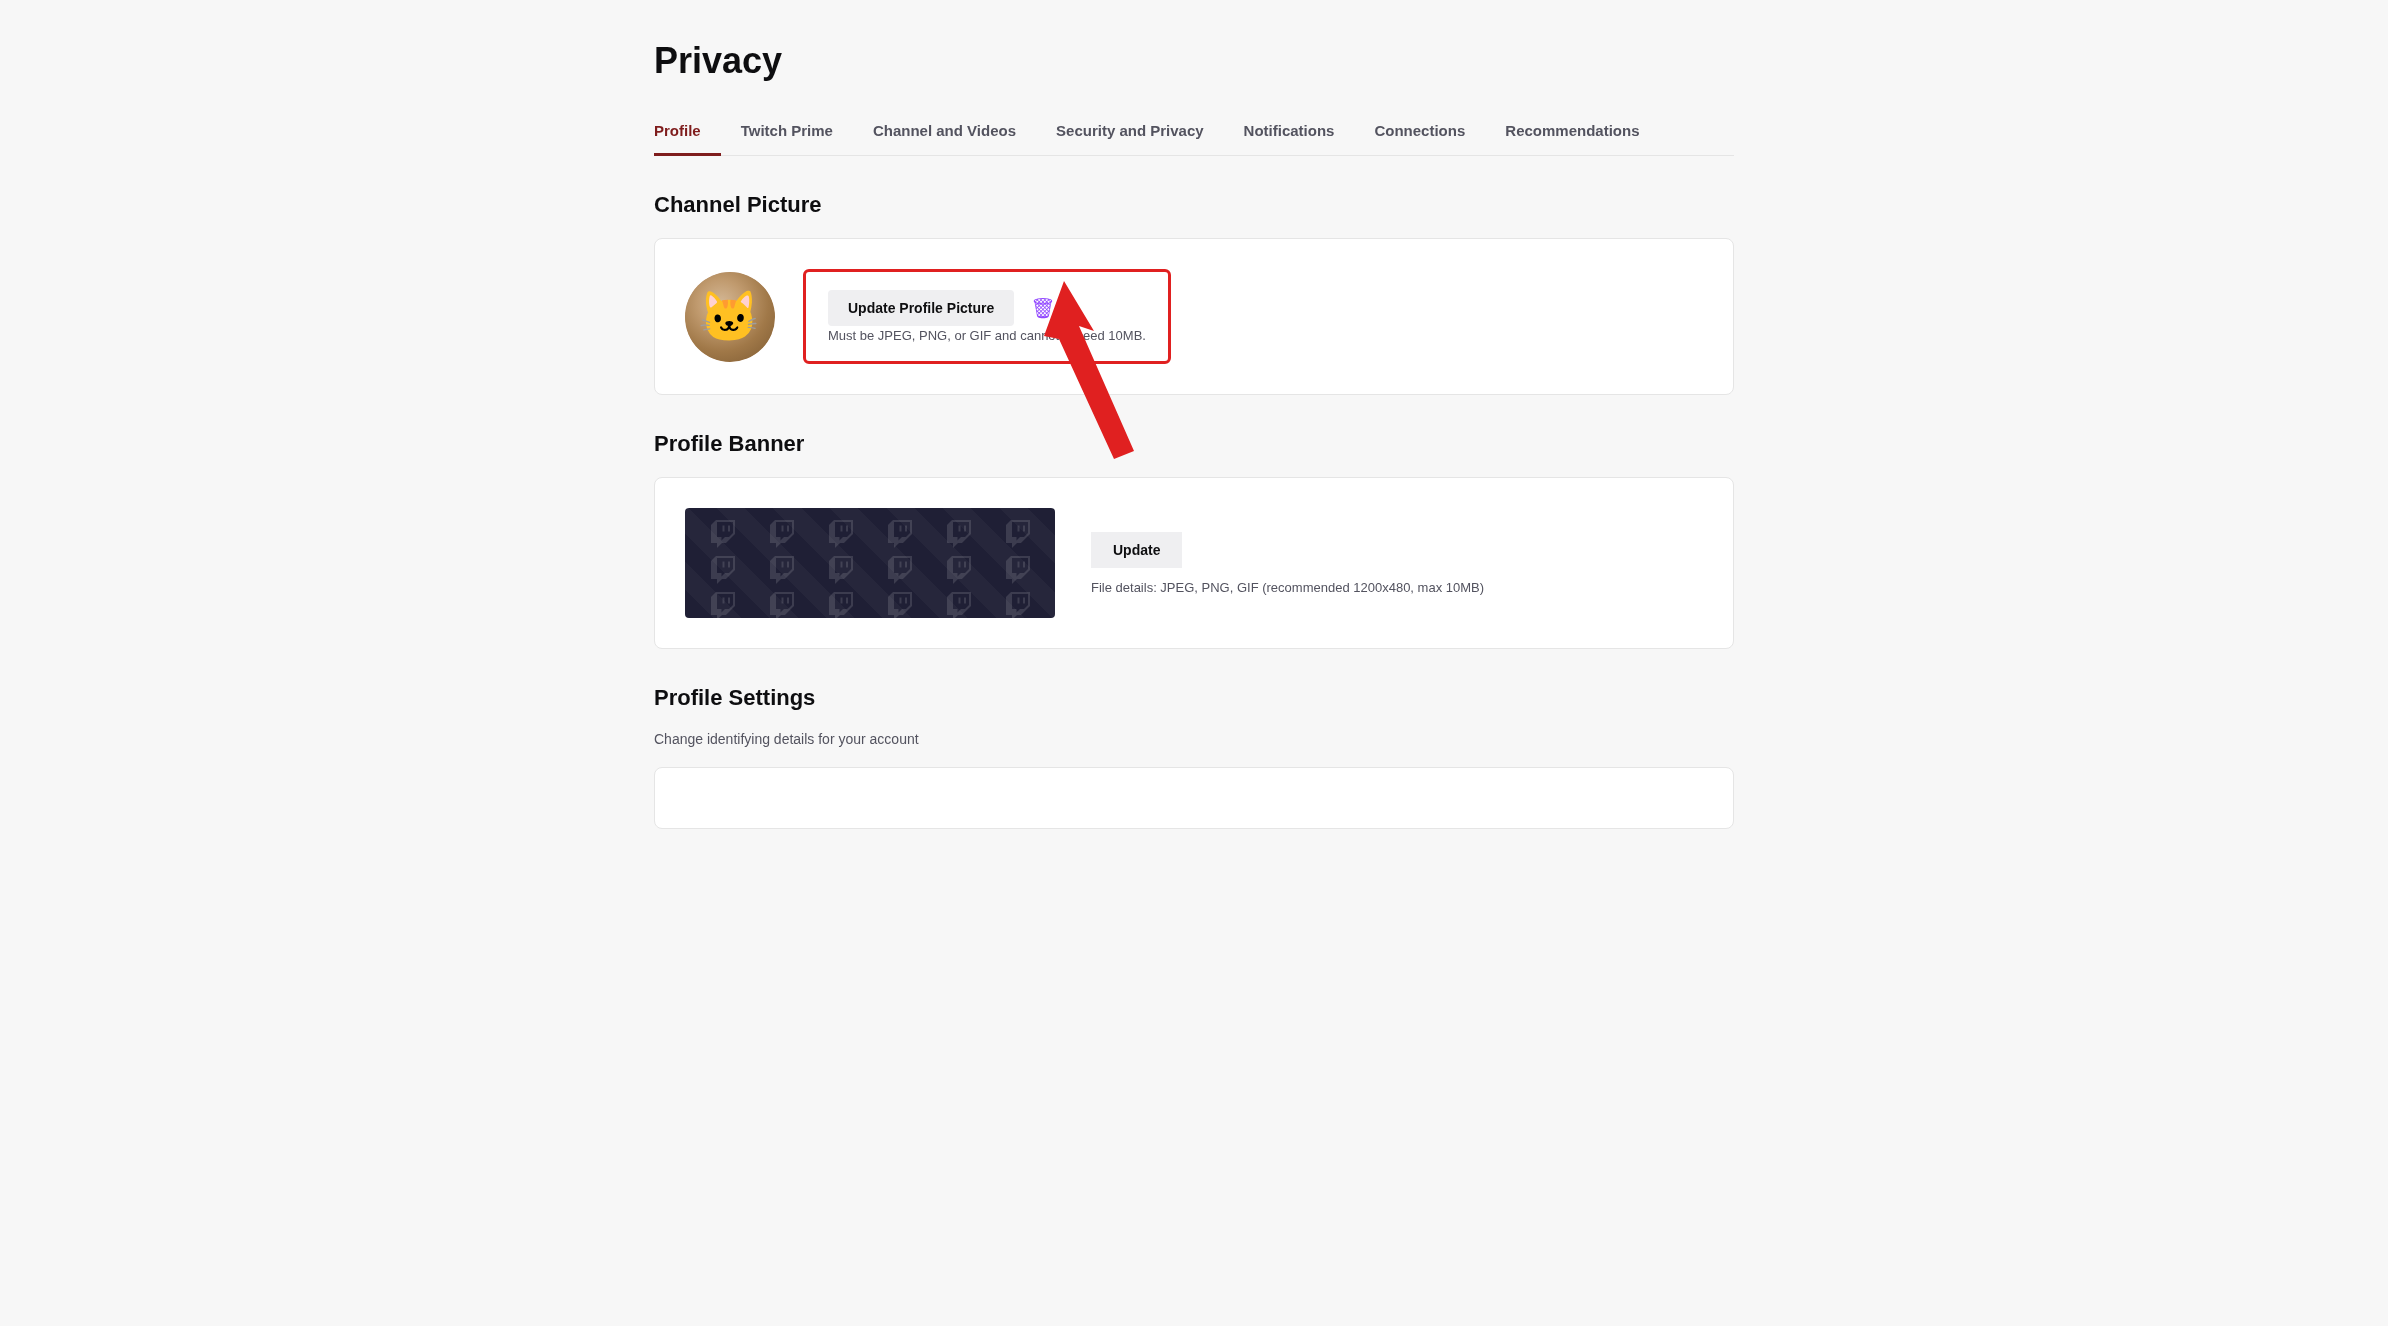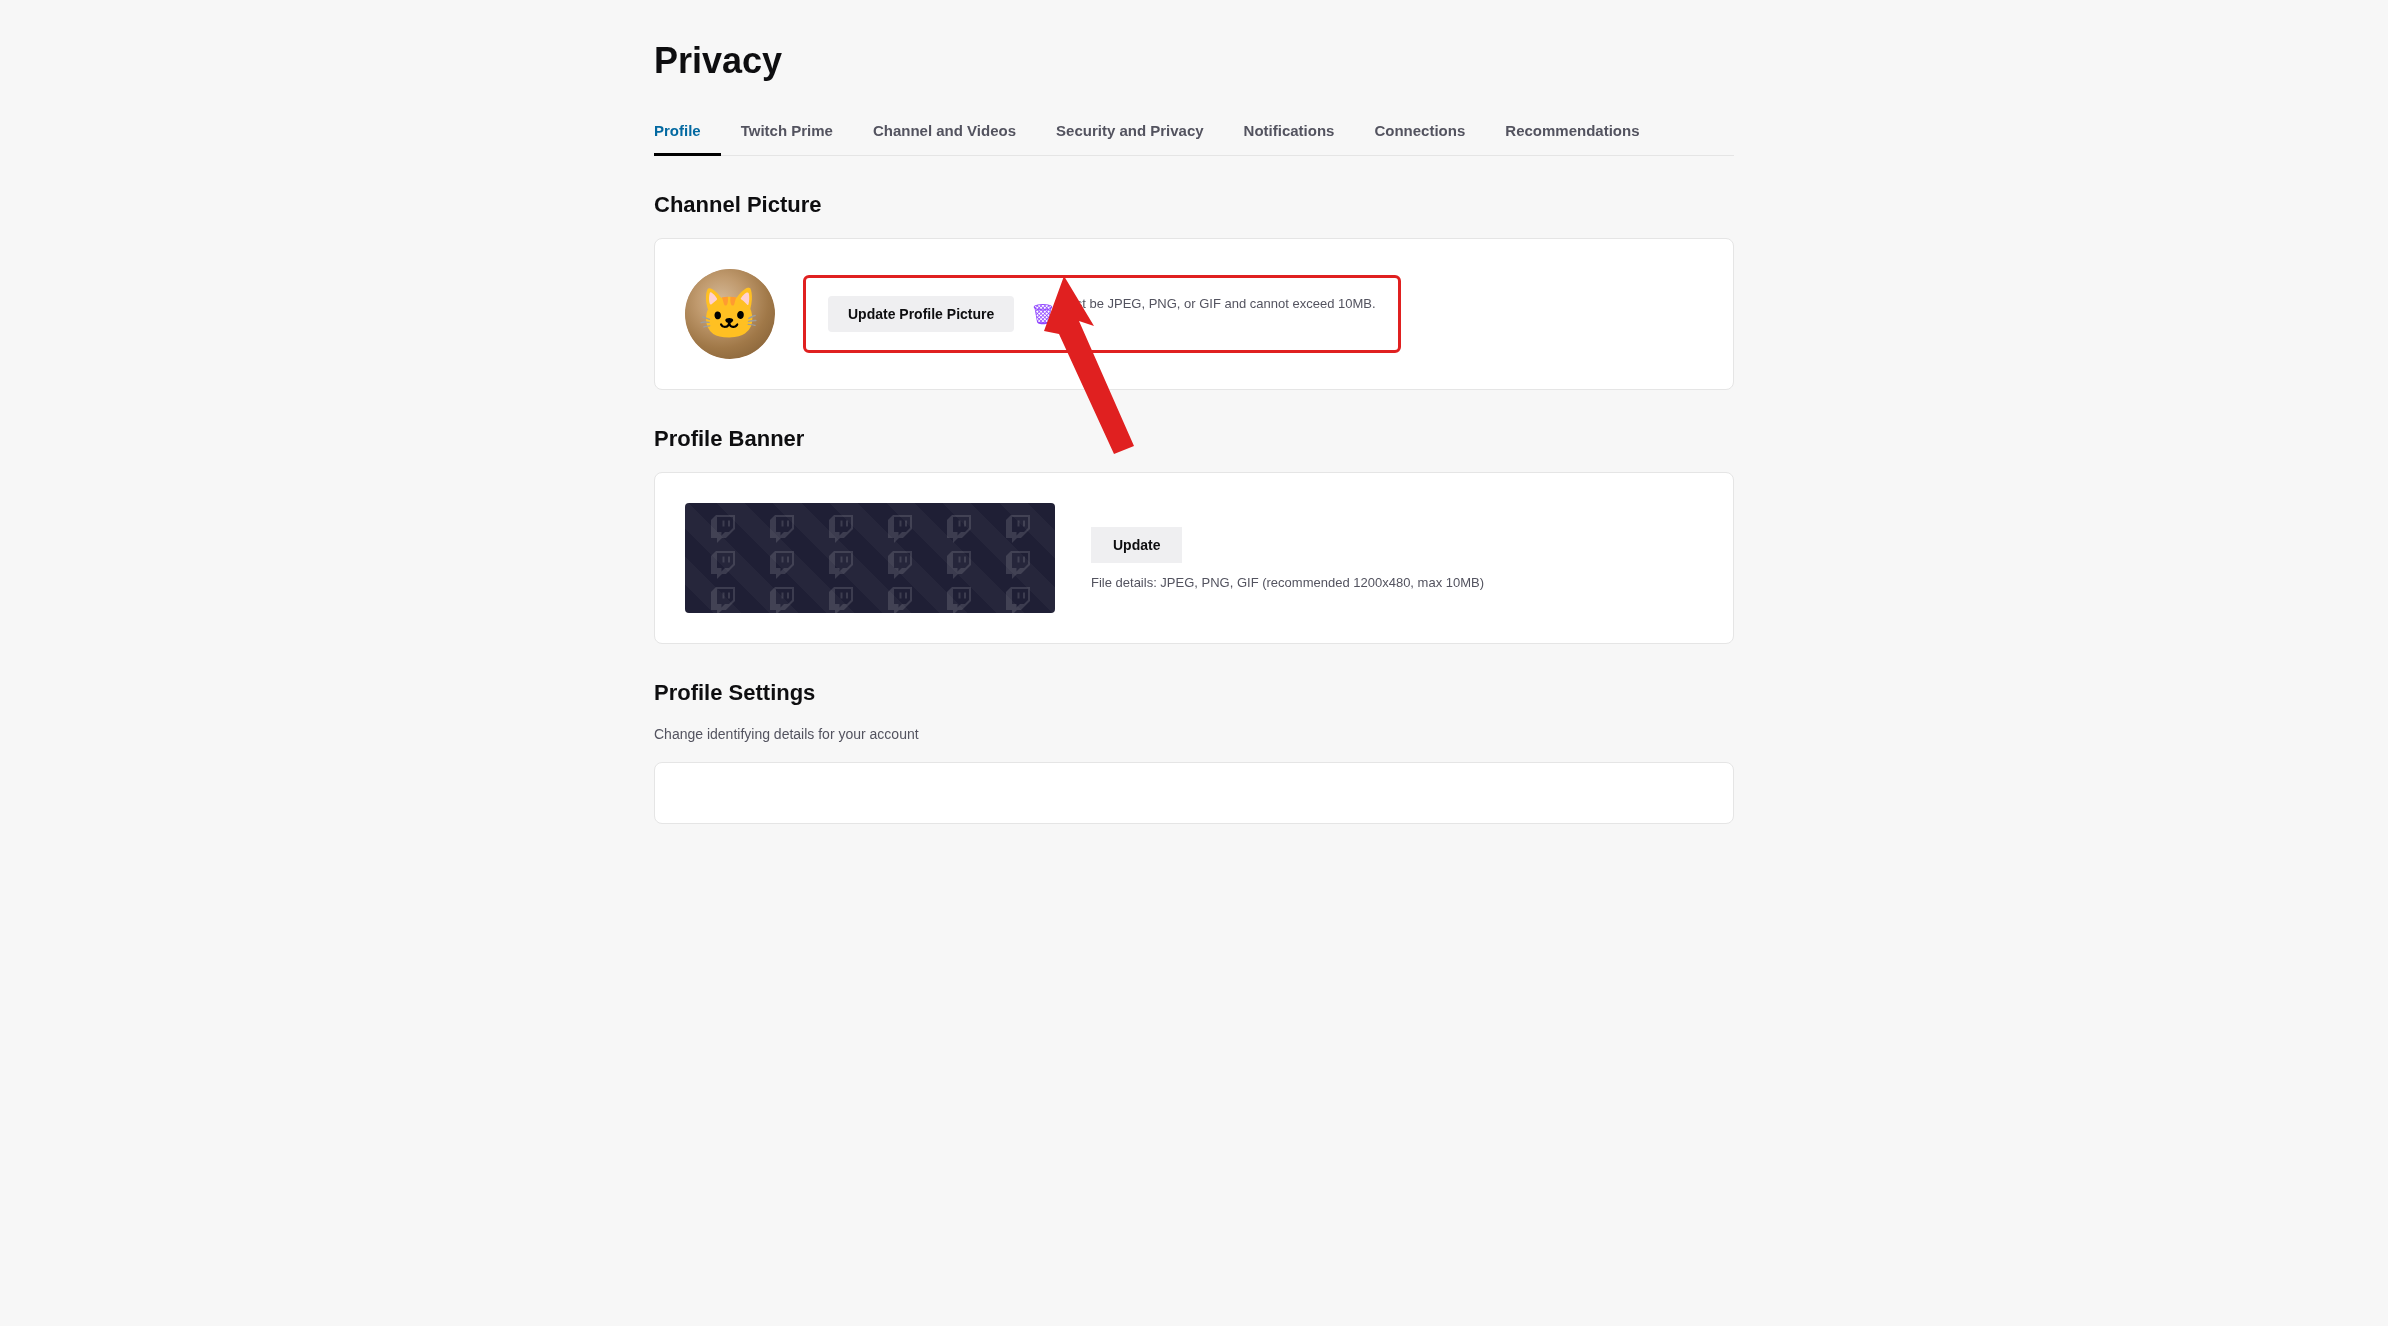--- a/index.html
+++ b/index.html
@@ -34,22 +34,22 @@
       cursor: pointer;
       border-bottom: 3px solid transparent;
       margin-bottom: -1px;
       white-space: nowrap;
       text-decoration: none;
     }
     .tab:first-child {
       padding-left: 0;
     }
     .tab.active {
-      color: #0369a1;
-      border-bottom: 3px solid #000000;
+      color: #7f1d1d;
+      border-bottom: 3px solid #7f1d1d;
       font-weight: 600;
     }
     .section-title {
       font-size: 22px;
       font-weight: 700;
       color: #0e0e10;
       margin-bottom: 20px;
     }
     .card {
       background: #ffffff;
@@ -69,21 +69,21 @@
       border-radius: 50%;
       background: #c0a080;
       overflow: hidden;
       flex-shrink: 0;
     }
     .update-picture-box {
       border: 3px solid #e02020;
       border-radius: 6px;
       padding: 18px 22px;
       display: flex;
-      flex-direction: row;
+      flex-direction: column;
       gap: 2px;
     }
     .update-picture-actions {
       display: flex;
       align-items: center;
       gap: 16px;
     }
     .btn-update-picture {
       background: #efeff1;
       border: none;

